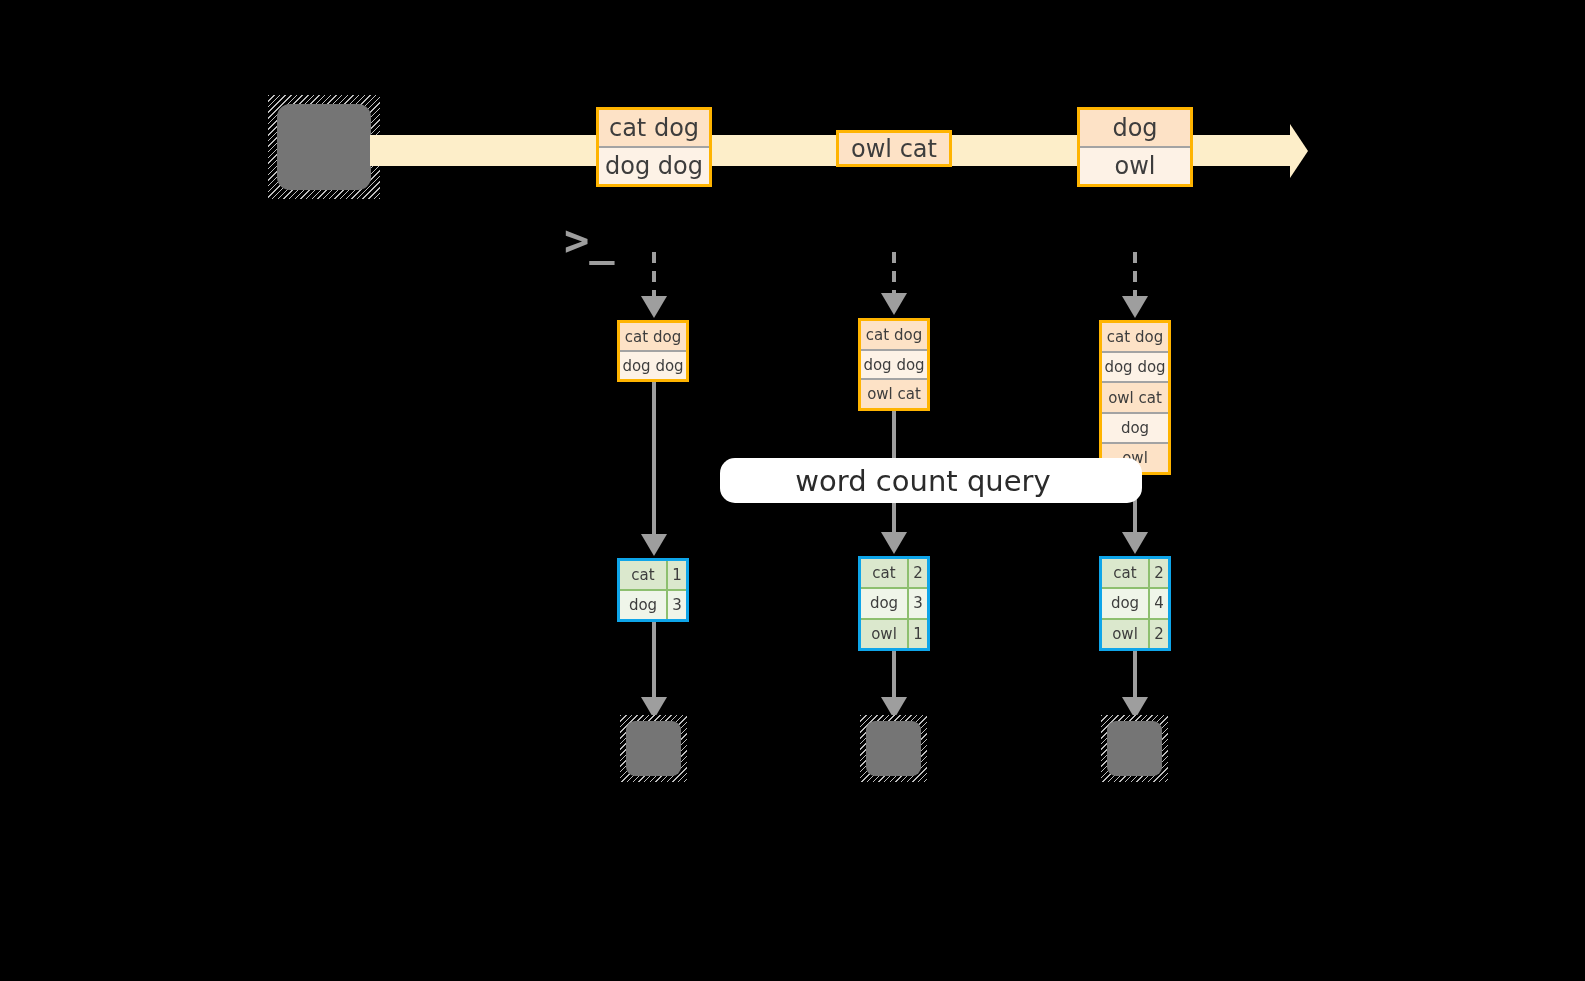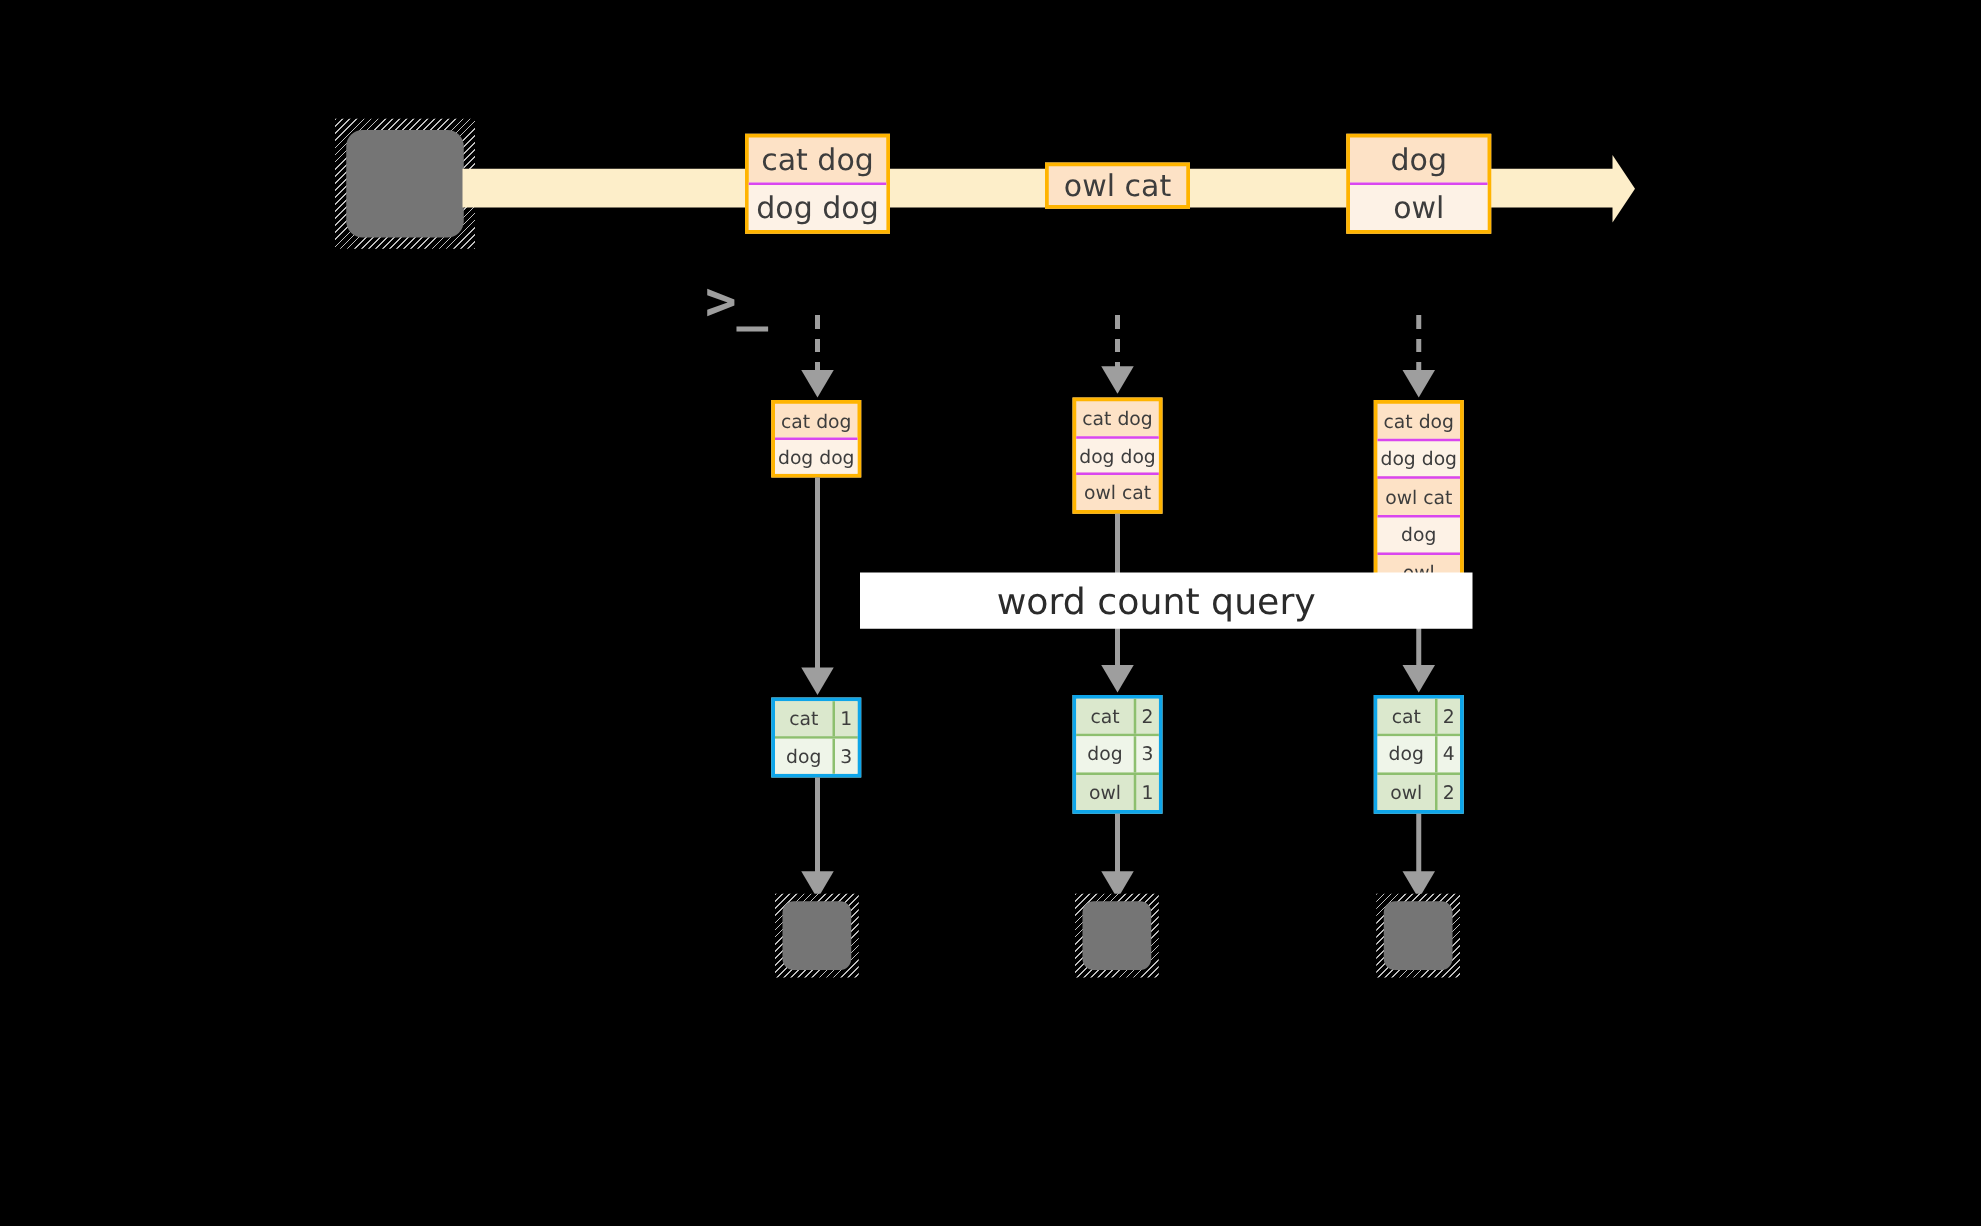--- a/index.html
+++ b/index.html
@@ -75,21 +75,21 @@
     align-items: center;
     justify-content: center;
     color: #3d3d3d;
     white-space: nowrap;
     box-sizing: border-box;
   }
   .ebox .row.alt {
     background: #fdf2e6;
   }
   .ebox .row.sep {
-    border-top: 2px solid #d946ef;
+    border-top: 2px solid #a3a3a3;
   }
 
   
   .ebox.big .row   { font-size: 24px; }
   
   .ebox.mini .row  { font-size: 15px; }
 
   
   .gtable {
     position: absolute;
@@ -208,21 +208,21 @@
 
   <div class="vline" style="left:652px; top:382px; height:155px;"></div>
   <div class="vhead" style="left:641px; top:534px;"></div>
 
   <div class="vline" style="left:892px; top:411px; height:124px;"></div>
   <div class="vhead" style="left:881px; top:532px;"></div>
 
   <div class="vline" style="left:1133px; top:475px; height:60px;"></div>
   <div class="vhead" style="left:1122px; top:532px;"></div>
 
-  <div class="query-label" style="left:688px; top:458px; width:490px; height:45px;">
+  <div class="query-label" style="left:720px; top:458px; width:422px; height:45px;border-radius:15px;">
     <span class="txt">word count query</span>
   </div>
 
   <div class="gtable" style="left:617px; top:558px; width:72px; height:64px;">
     <div class="grow">
       <div class="gc key">cat</div>
       <div class="gc val">1</div>
     </div>
     <div class="grow alt sep">
       <div class="gc key">dog</div>

